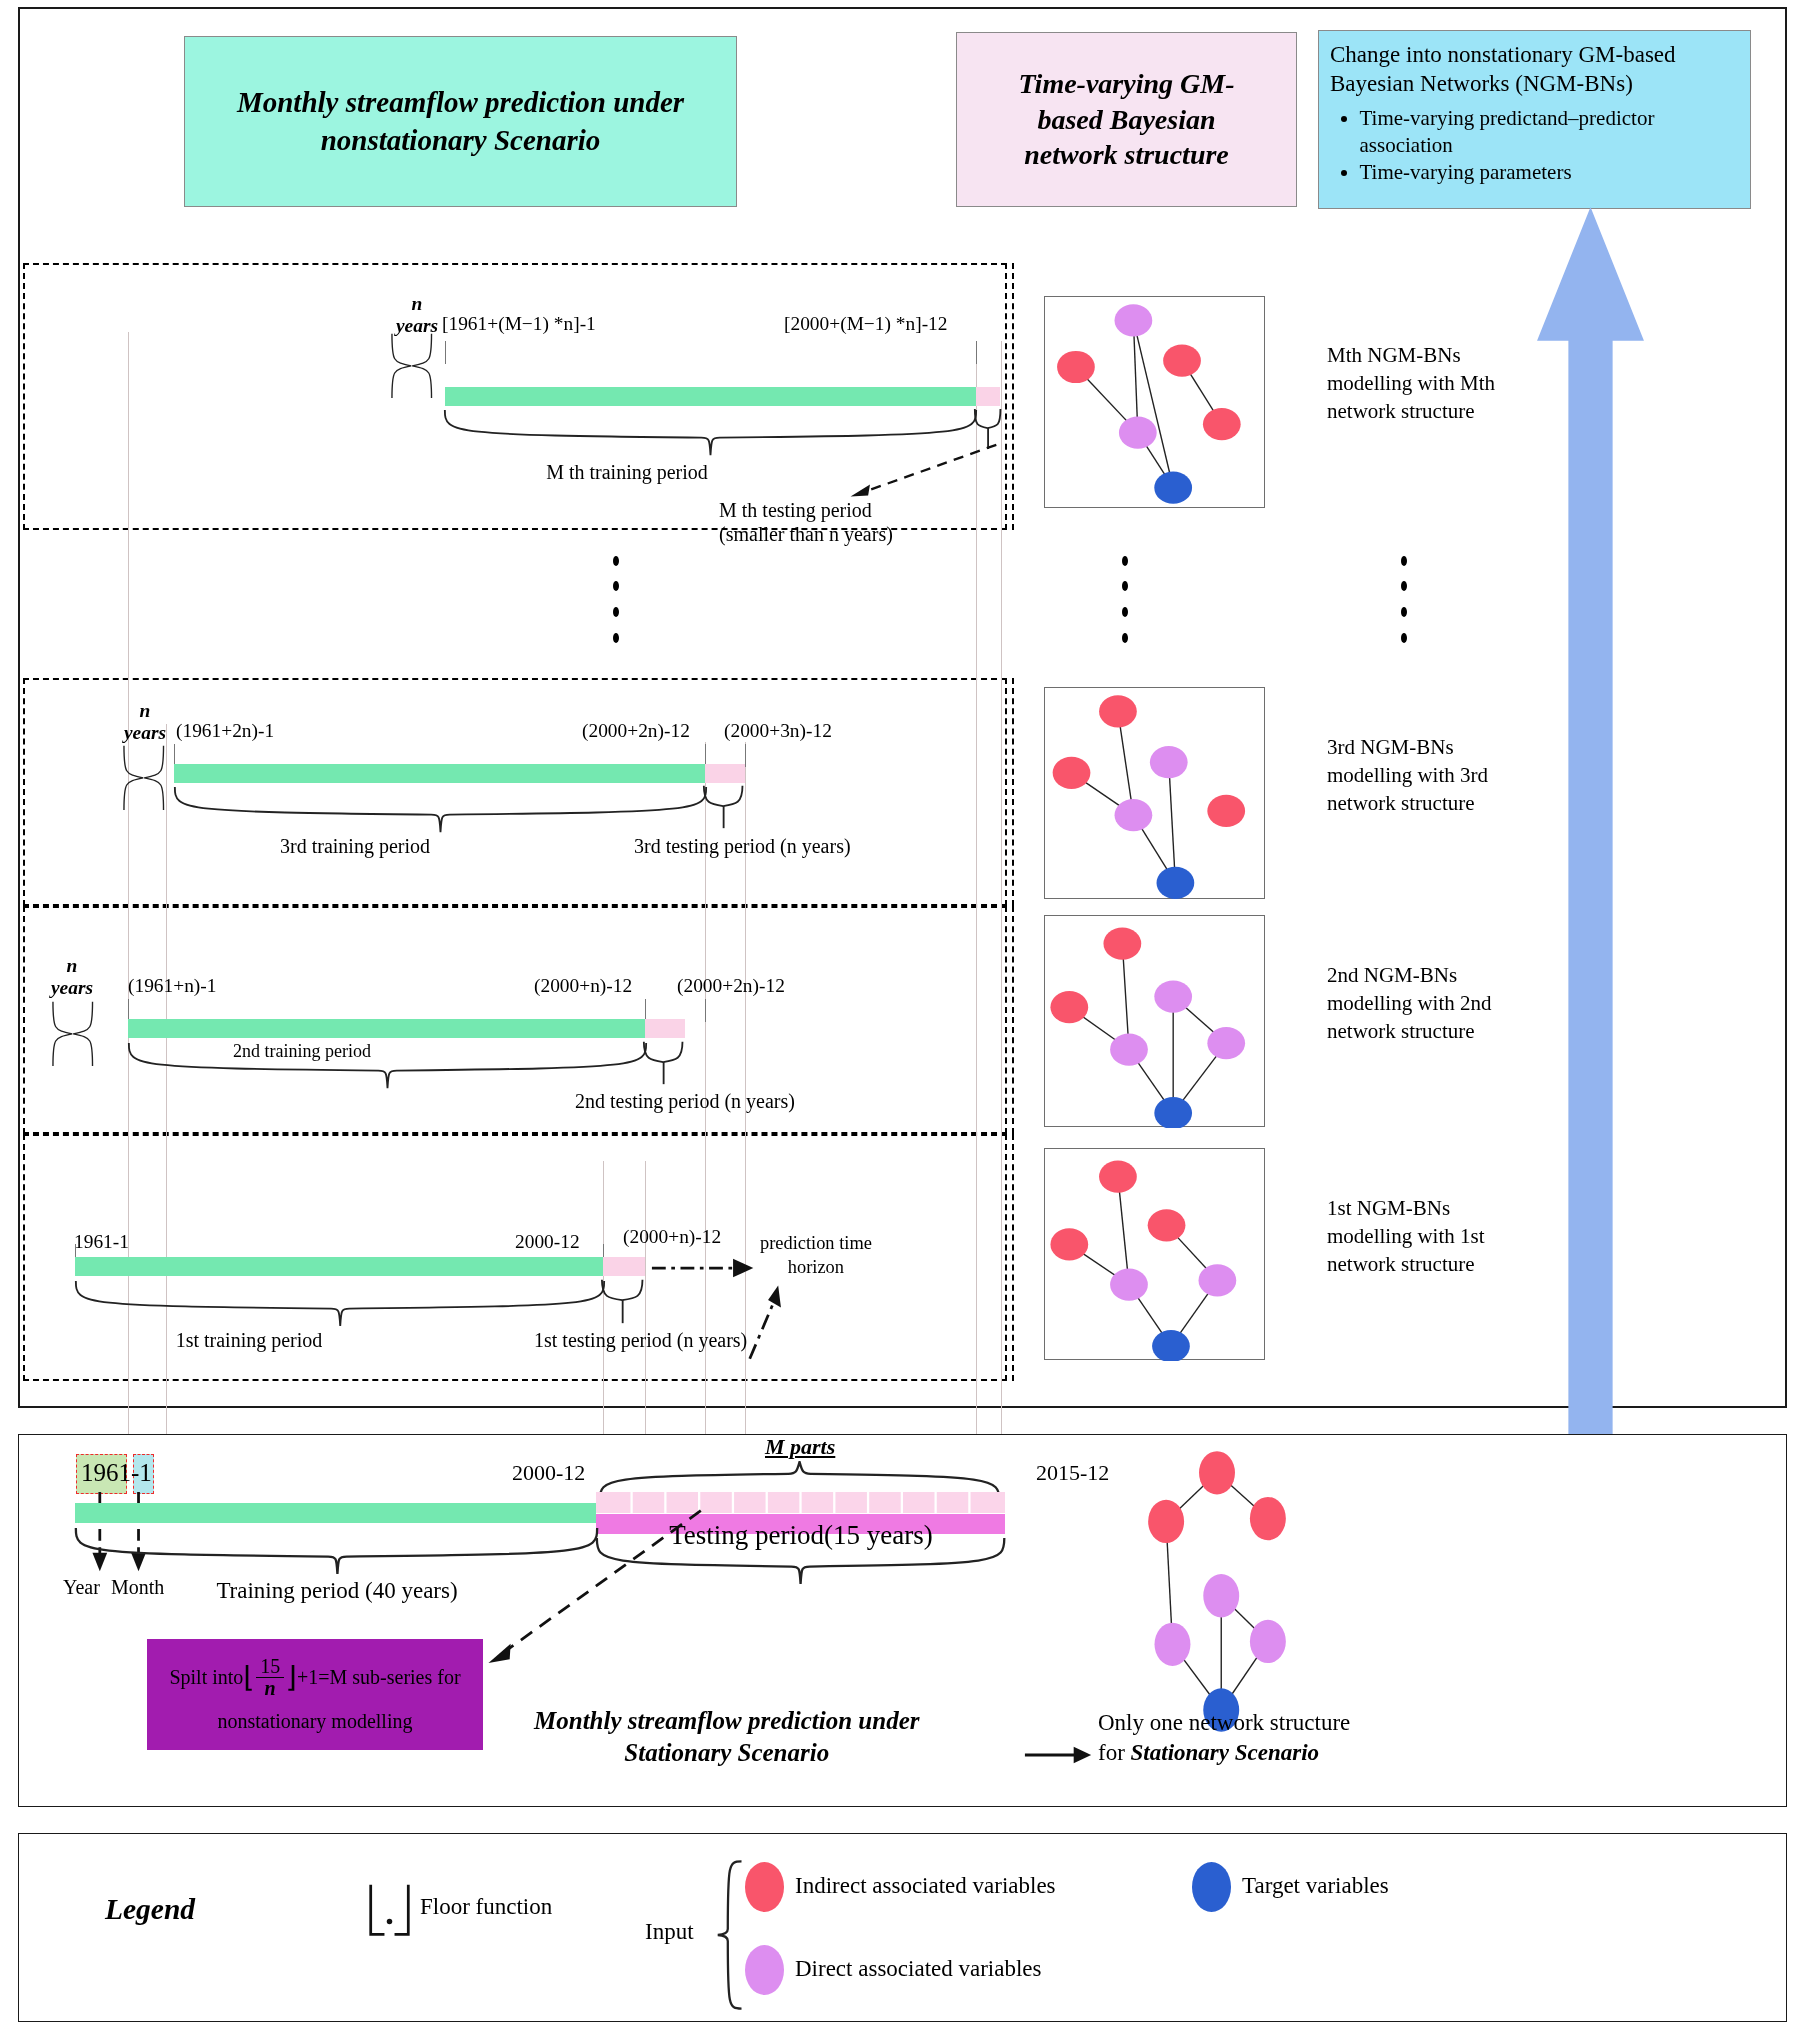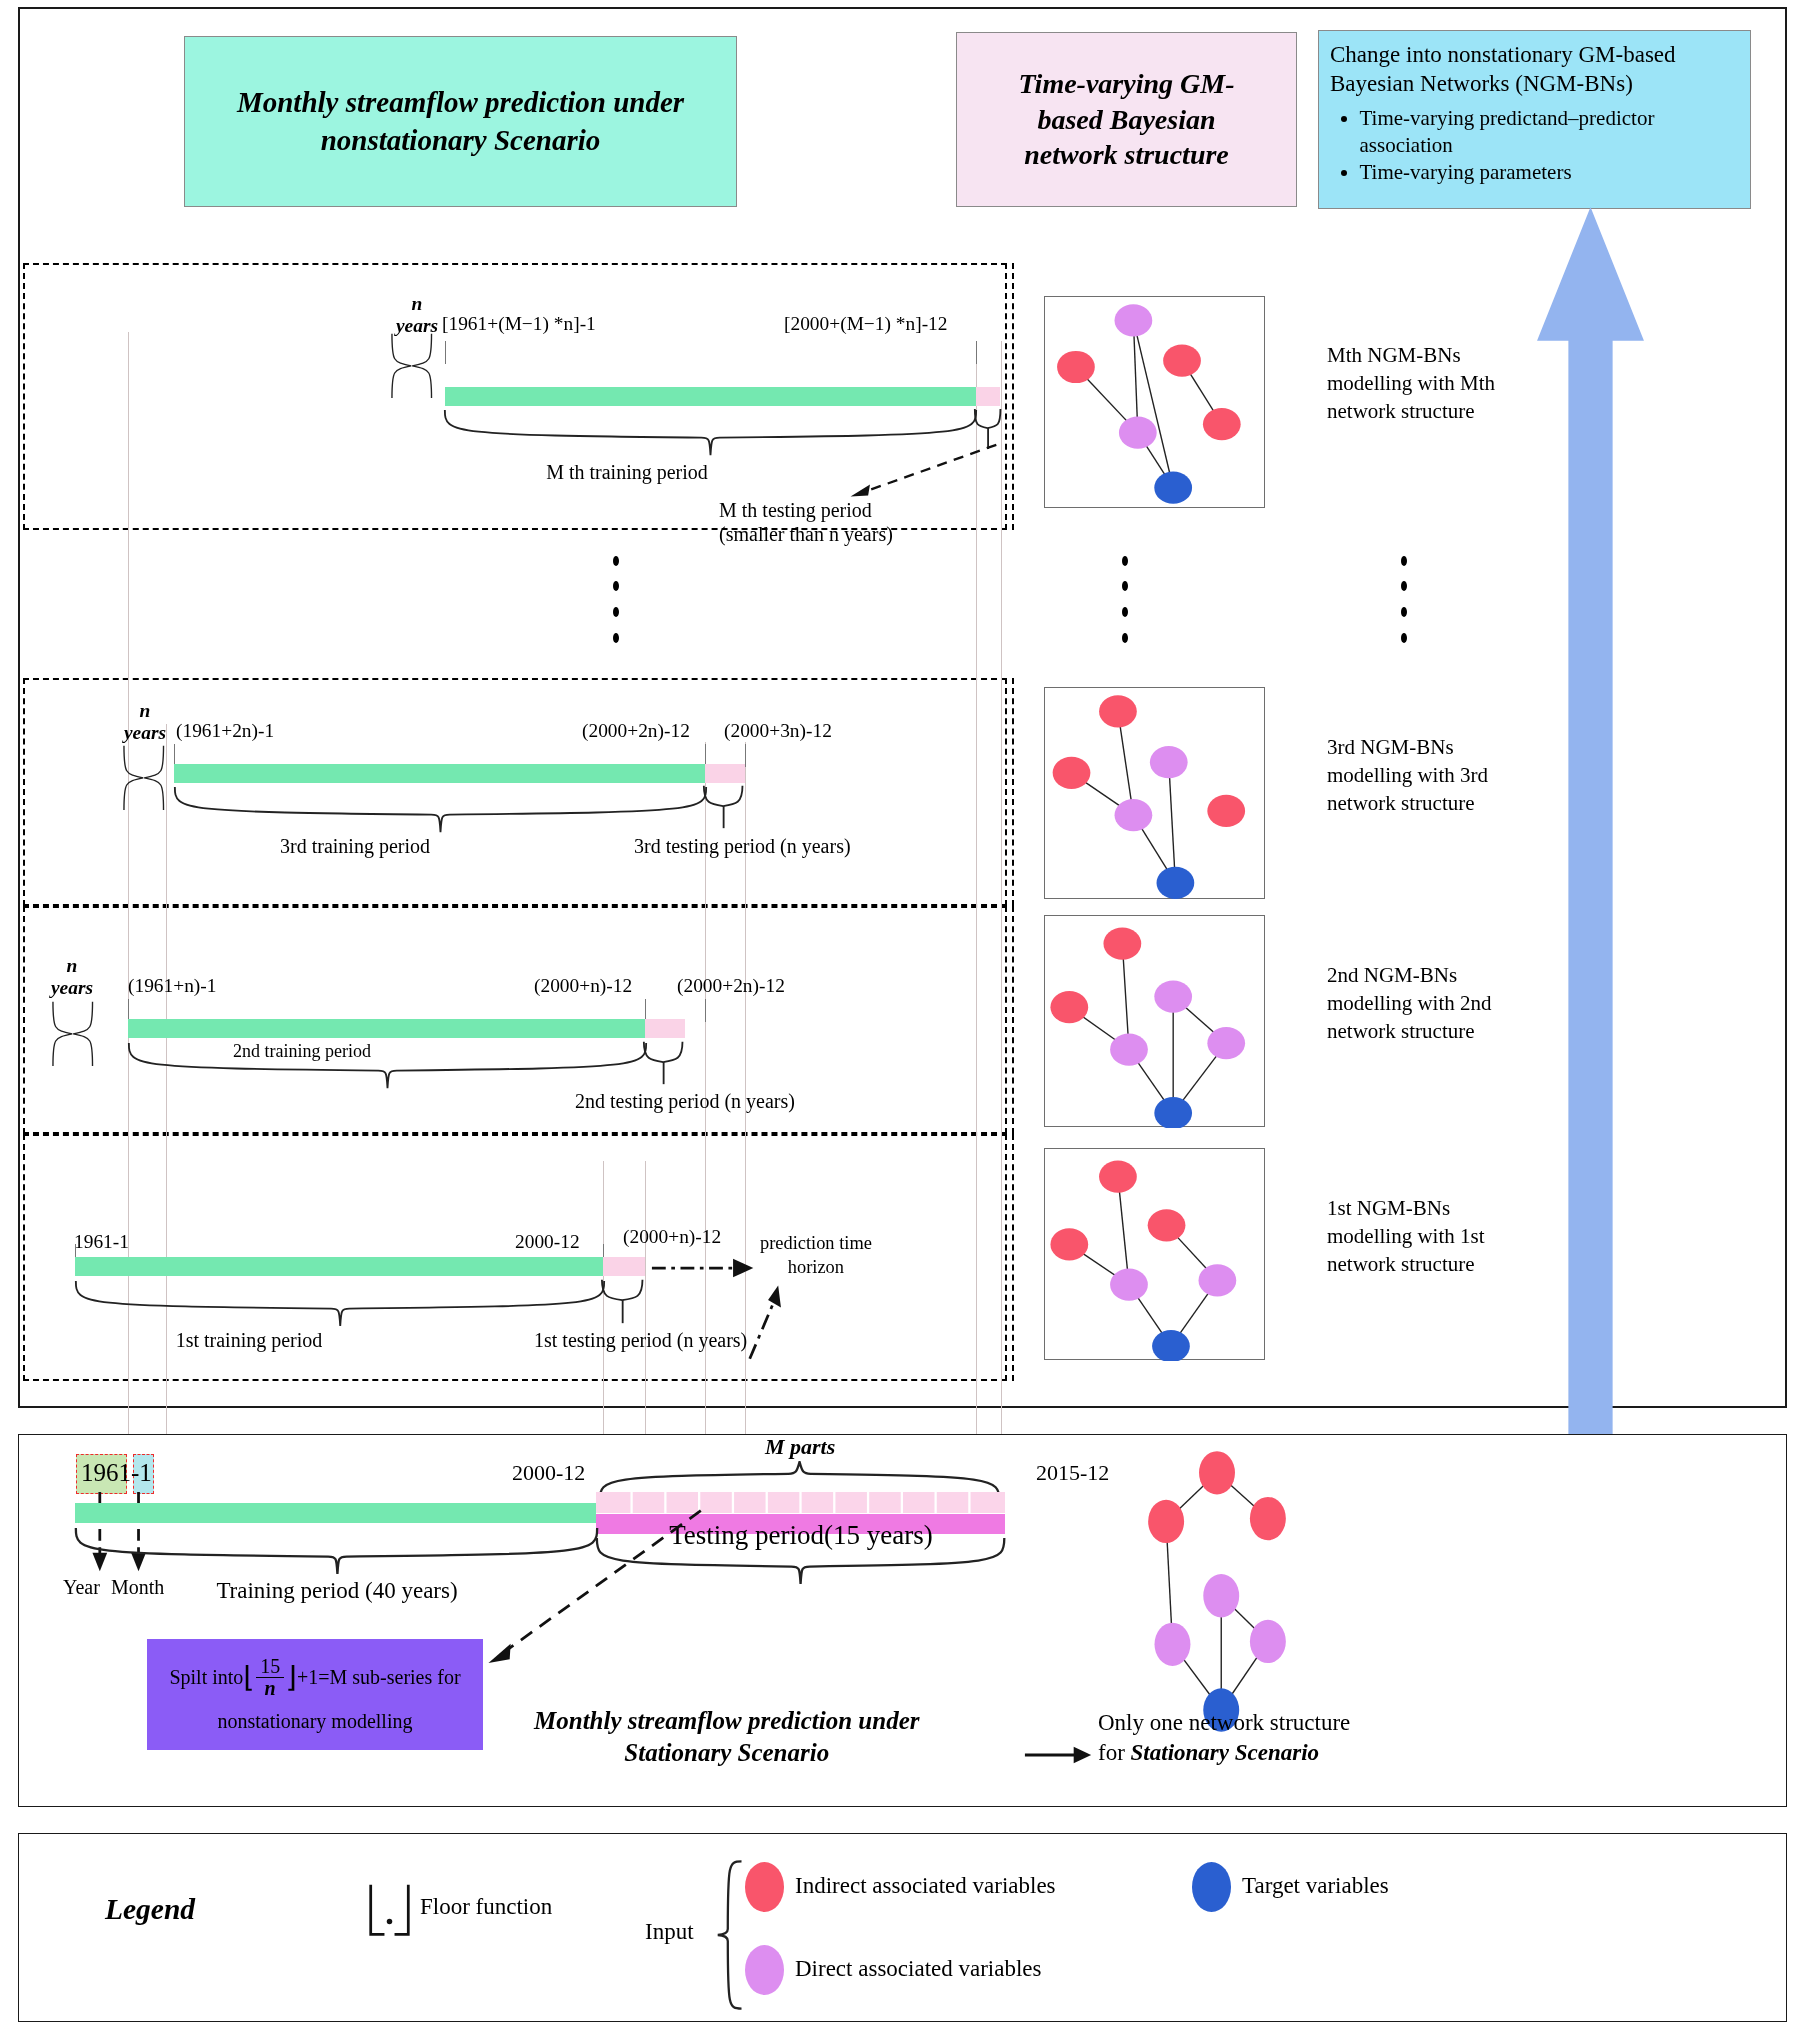--- a/index.html
+++ b/index.html
@@ -40,21 +40,21 @@
   .vdash{position:absolute;border-left:2.3px dashed #000;}
 
   
   .bigarrow{position:absolute;}
 
   
   .dots{position:absolute;display:flex;flex-direction:column;align-items:center;}
   .dots i{display:block;width:6px;height:10px;background:#000;border-radius:50%;margin:7.8px 0;}
 
   
-  .note-box{position:absolute;box-sizing:border-box;background:#8b5cf6;
+  .note-box{position:absolute;box-sizing:border-box;background:#a21caf;
             display:flex;flex-direction:column;align-items:center;justify-content:center;text-align:center;}
 
   
   .legend-title{font-style:italic;font-weight:bold;}
   .ell{position:absolute;border-radius:50%;}
 
   
   .frac{display:inline-flex;flex-direction:column;align-items:center;vertical-align:middle;
         line-height:1;margin:0 1.8px;}
   .frac .num{border-bottom:1.4px solid #000;padding:0 3.7px 0.9px 3.7px;}
@@ -363,21 +363,21 @@
     <path d="M56,0 L56,136" stroke="#111" stroke-width="6" fill="none" stroke-dasharray="26,14"></path>
     <polygon points="40,132 72,132 56,172" fill="#111"></polygon>
     <path d="M140,0 L140,136" stroke="#111" stroke-width="6" fill="none" stroke-dasharray="26,14"></path>
     <polygon points="124,132 156,132 140,172" fill="#111"></polygon>
   </svg>
   <div class="lbl" style="left:63px;top:1576px;font-size:20px;">Year</div>
   <div class="lbl" style="left:111px;top:1576px;font-size:20px;">Month</div>
 
   <div class="lbl" style="left:512px;top:1460px;font-size:22px;">2000-12</div>
   <div class="lbl" style="left:1008px;top:1460px;font-size:22px;margin-left:28px;">2015-12</div>
-  <div class="lbl lbl-it" style="left:765px;top:1434px;font-size:22px;">M parts</div>
+  <div class="lbl lbl-it" style="left:765px;top:1434px;font-size:22px;text-decoration:underline;">M parts</div>
 
   <svg class="abs" style="left:595px;top:1461px;" width="410" height="42" viewBox="0 0 890 92">
     <path d="M6,88 C6,36 20,34 420,28 C436,28 438,24 444,2 C450,24 452,28 468,28 C868,34 882,36 882,88" fill="none" stroke="#222" stroke-width="5"></path>
   </svg>
 
   <div class="bar-green" style="left:75px;top:1503px;width:521px;height:20px;"></div>
   <div class="bar-pink-light" style="left:596px;top:1492px;width:409px;height:21px;"></div>
   <div class="bar-magenta" style="left:596px;top:1514px;width:409px;height:20px;"></div>
   <svg class="abs" style="left:596px;top:1492px;" width="409" height="21" viewBox="0 0 888 46">
     <g stroke="#fff" stroke-width="5">

